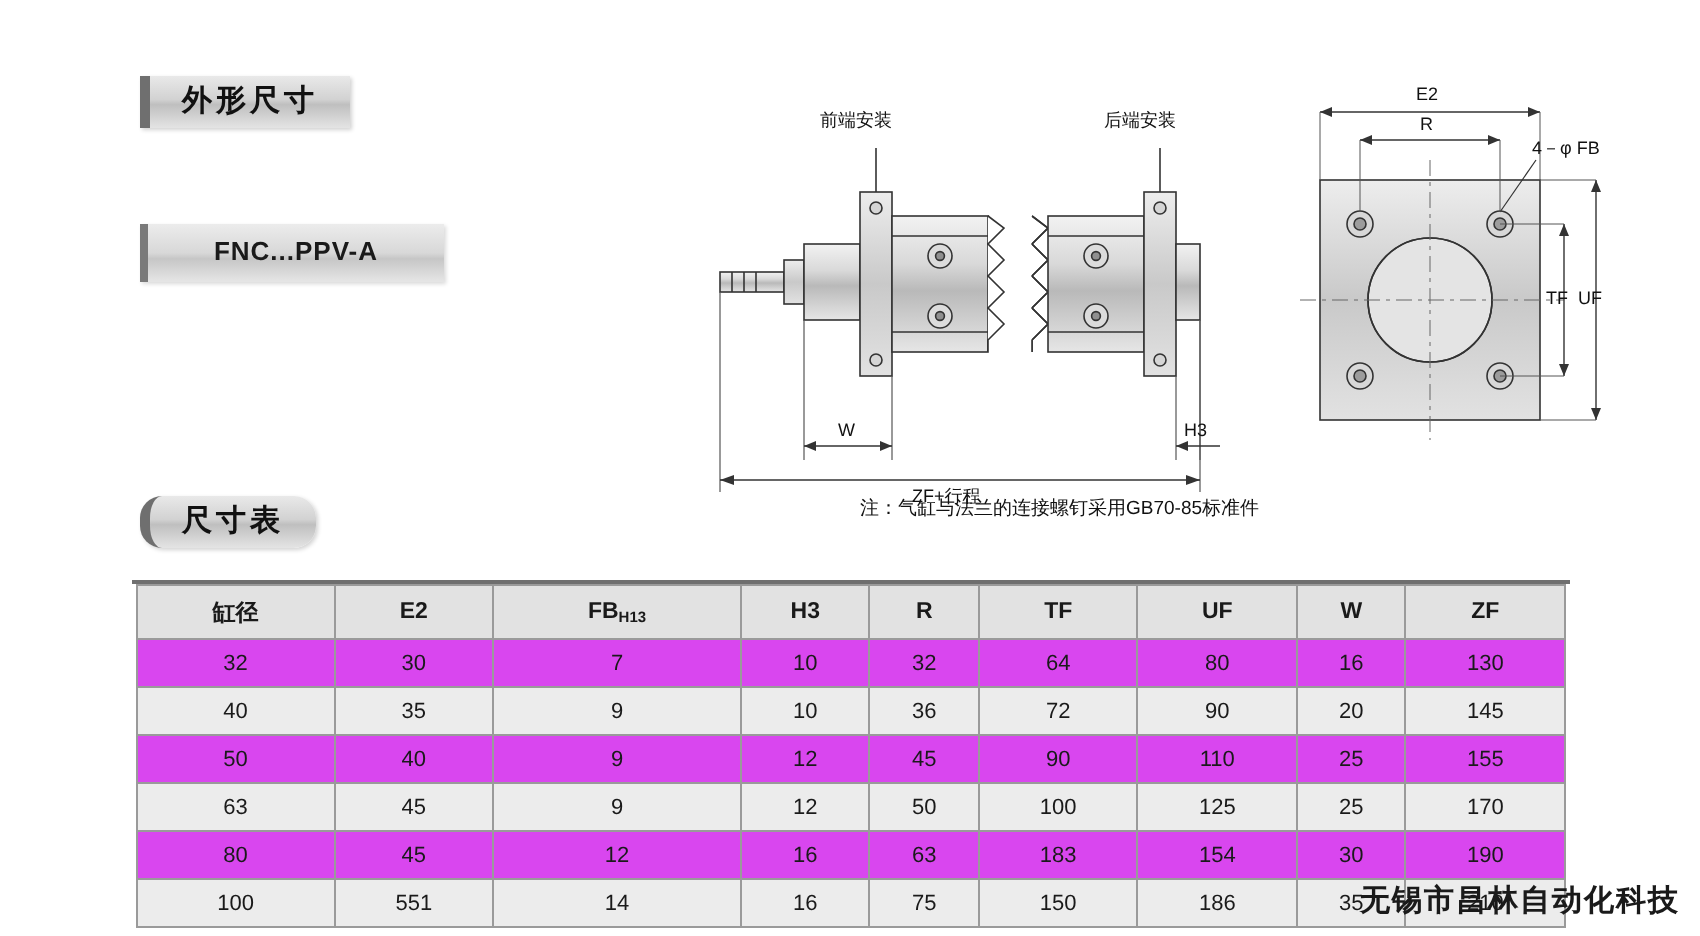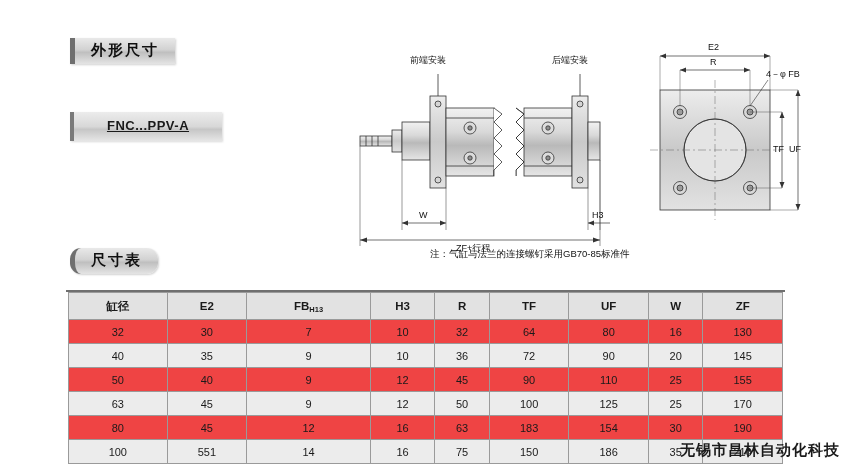--- a/index.html
+++ b/index.html
@@ -36,21 +36,20 @@
   .model-block {
     position: absolute;
     left: 70px;
     top: 112px;
     width: 140px;
     text-align: center;
     background: linear-gradient(to bottom, #ececec 0%, #d8d8d8 50%, #c6c6c6 60%, #e6e6e6 100%);
     border-left: 4px solid #7a7a7a;
     padding: 6px 4px 8px 4px;
     box-shadow: 1px 1px 2px rgba(0,0,0,.15);
-    text-decoration: underline;
   }
   .model-block .m1 { font-size: 13px; font-weight: bold; letter-spacing: .5px; }
   .model-block .m2 { font-size: 13px; margin-top: 6px; letter-spacing: 1px; }
 
   
   #drawing {
     position: absolute;
     left: 330px;
     top: 18px;
     width: 500px;
@@ -72,21 +71,21 @@
   }
 
   
   #dimtable {
     position: absolute;
     left: 68px;
     top: 292px;
     width: 715px;
     border-collapse: collapse;
     font-size: 11px;
-    background: #ef4444;
+    background: #d946ef;
   }
   #dimtable th, #dimtable td {
     border: 1px solid #9a9a9a;
     text-align: center;
     height: 23px;
     padding: 0;
     font-weight: normal;
   }
   #dimtable thead th {
     background: #e2e2e2;

